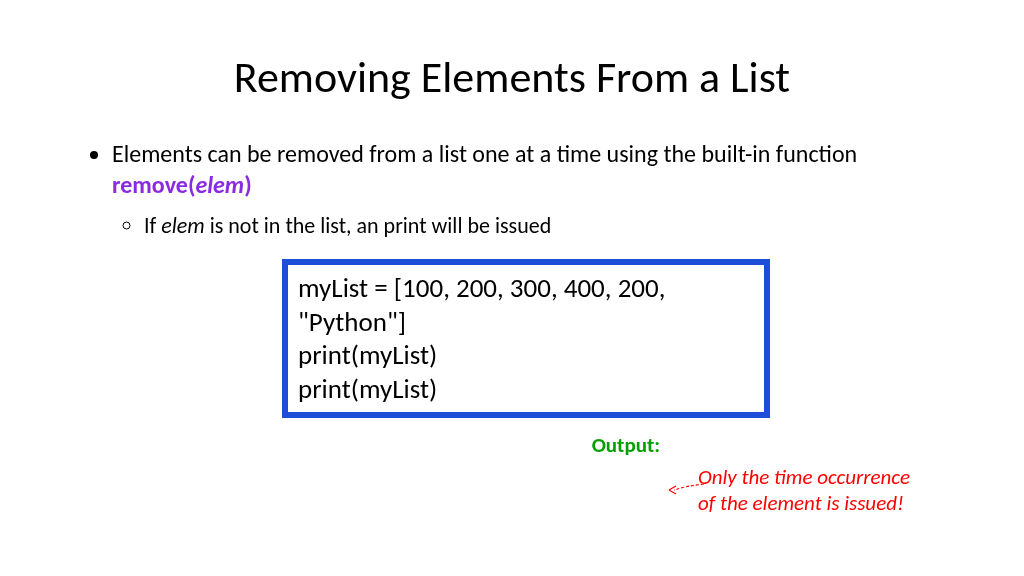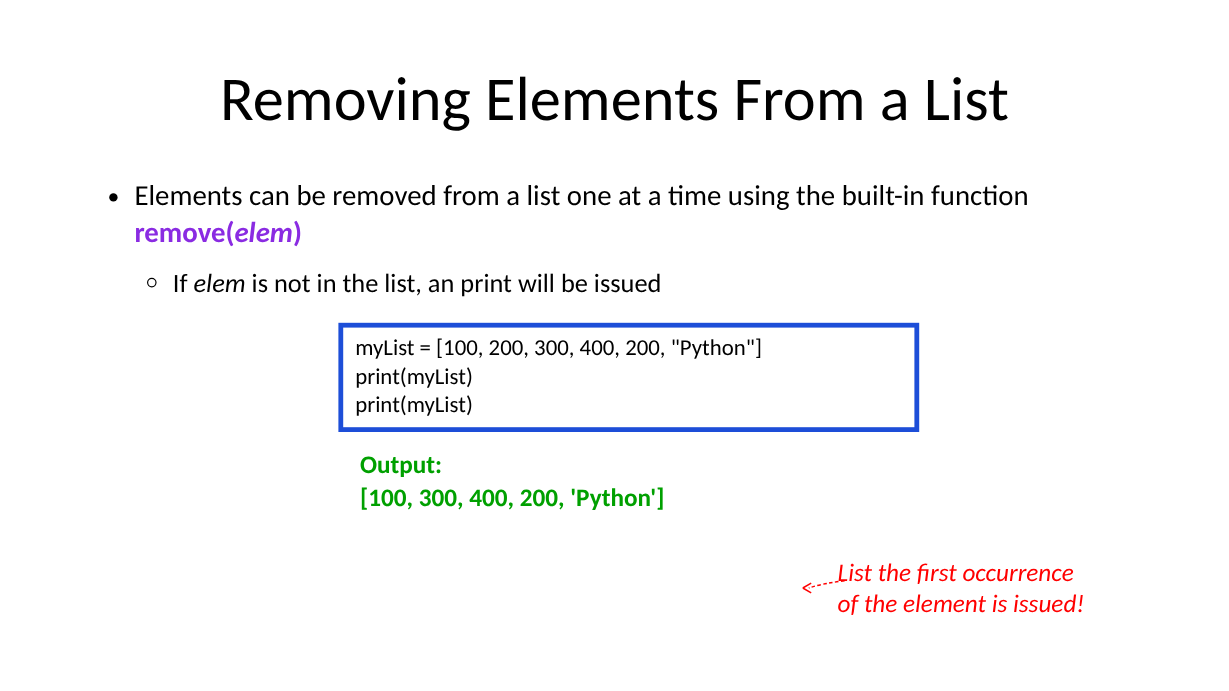--- a/index.html
+++ b/index.html
@@ -7,21 +7,21 @@
     padding: 0;
     width: 1024px;
     height: 576px;
     font-family: Calibri, "Segoe UI", Arial, sans-serif;
     background: #fff;
     color: #000;
     position: relative;
   }
   .title {
     text-align: center;
-    font-size: 52px;
+    font-size: 44px;
     margin-top: 50px;
     margin-bottom: 34px;
   }
   .bullets {
     margin: 0 70px 0 80px;
     font-size: 24px;
     line-height: 1.3;
   }
   .bullets ul {
     margin: 12px;
@@ -31,30 +31,30 @@
     margin-bottom: 6px;
   }
   .sub {
     font-size: 22px;
     margin-top: 6px;
     padding-left: 34px;
   }
   .purple { color: #8a2be2; font-weight: bold; }
   .italic { font-style: italic; }
   .codebox {
-    border: 4px solid #1d4ed8;
+    border: 6px solid #1d4ed8;
     margin: 18px 0 14px 282px;
     width: 456px;
     padding: 6px 10px;
-    font-size: 19px;
+    font-size: 27px;
     line-height: 1.25;
     font-family: Calibri, "Segoe UI", Arial, sans-serif;
   }
   .output {
-    text-align: left;
+    text-align: right;
     font-weight: bold;
     color: #00a000;
     font-size: 21px;
     line-height: 1.3;
     width: 360px;
     margin-left: 300px;
   }
   .note {
     position: absolute;
     right: 46px;
@@ -96,26 +96,25 @@
 </div>
 
 <div class="codebox">
   <div>myList = [100, 200, 300, 400, 200, "Python"]</div>
   <div>print(myList)</div>
   <div>print(myList)</div>
 </div>
 
 <div class="output">
   <div>Output:</div>
-  <div>[100, 300, 400, 200, 'Python']</div>
 </div>
 
 <div class="arrow">
   <svg viewBox="0 0 36 16">
     <path d="M 36 2 Q 18 4 6 8" stroke="#ff0000" stroke-width="1.2" fill="none" stroke-dasharray="3,2"></path>
     <path d="M 1 8 L 8 4 M 1 8 L 8 12" stroke="#ff0000" stroke-width="1.2" fill="none"></path>
   </svg>
 </div>
 
 <div class="note">
-  <div>List the first occurrence</div>
+  <div>Only the time occurrence</div>
   <div>of the element is issued!</div>
 </div>
 
 </body></html>

